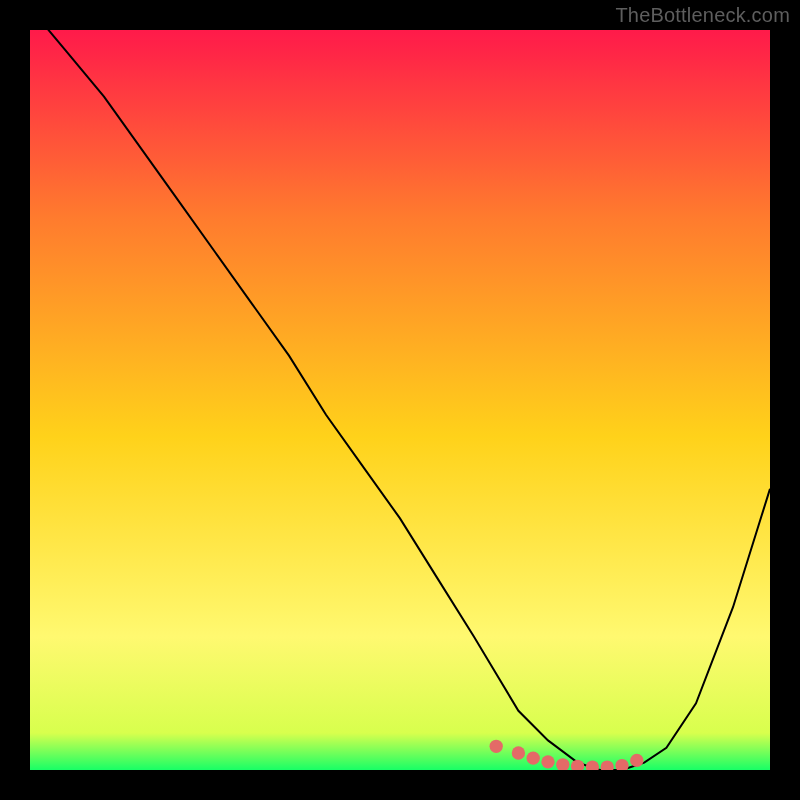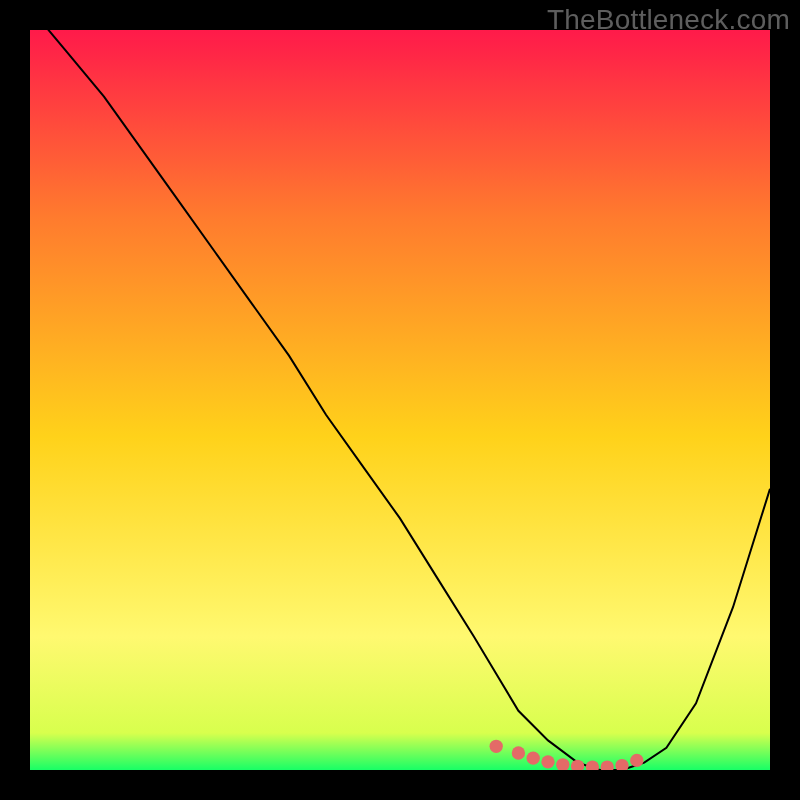--- a/index.html
+++ b/index.html
@@ -15,21 +15,21 @@
     position: relative;
     width: 800px;
     height: 800px;
     background: #000000;
   }
   .watermark {
     position: absolute;
     top: 4px;
     right: 10px;
     color: #5e5e5e;
-    font-size: 28px;
+    font-size: 20px;
     font-weight: 500;
     letter-spacing: 0.2px;
     z-index: 10;
   }
   .plot-area {
     position: absolute;
     left: 30px;
     top: 30px;
     width: 740px;
     height: 740px;

